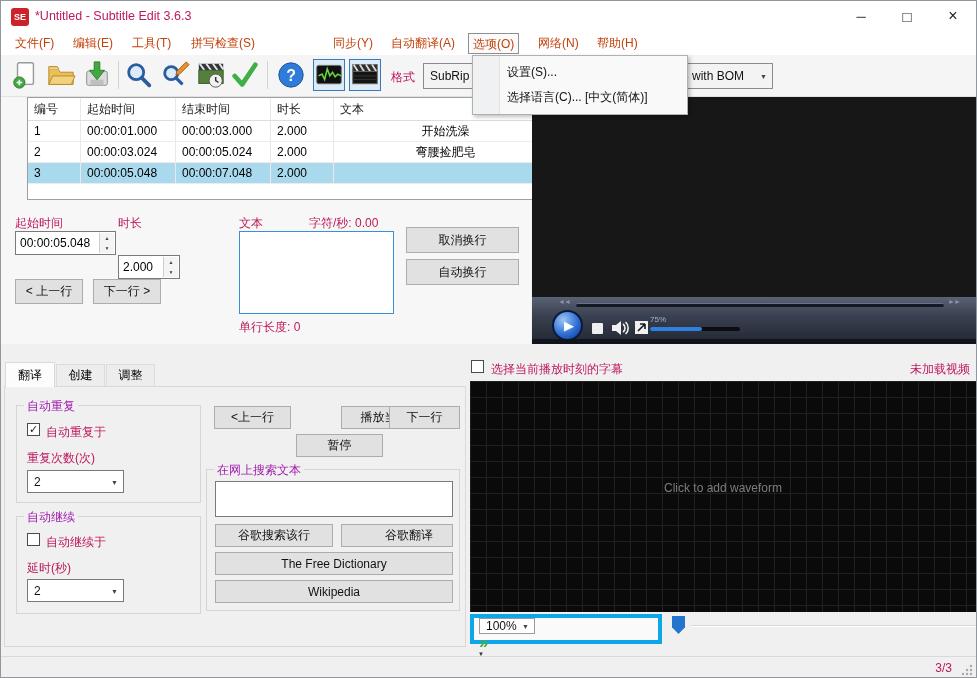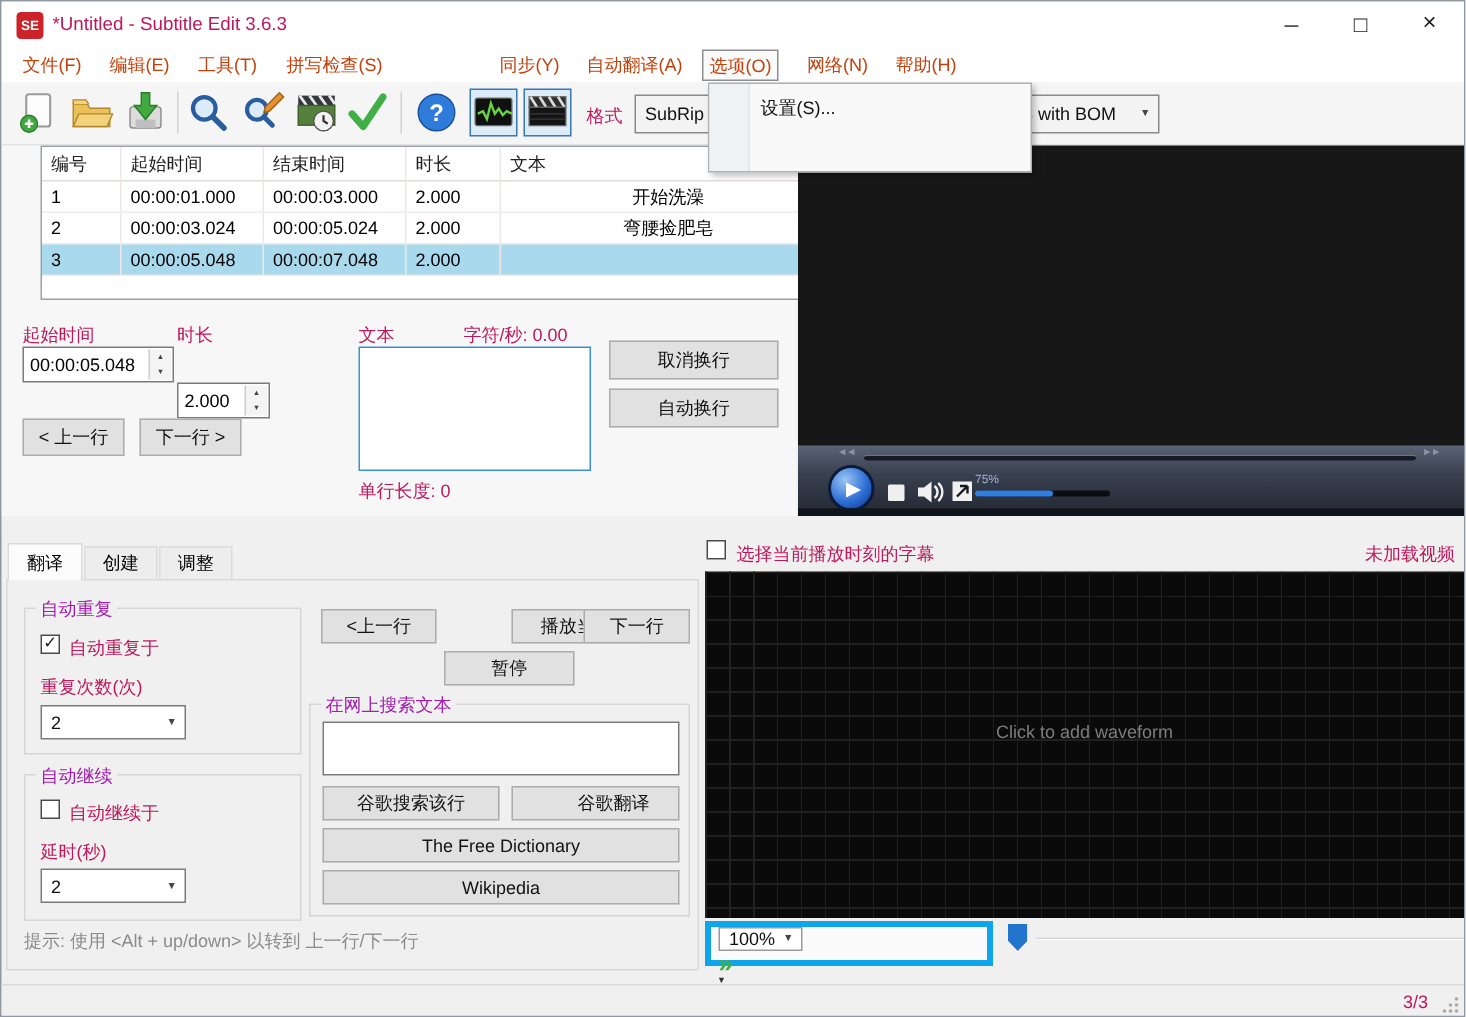--- a/index.html
+++ b/index.html
@@ -306,21 +306,20 @@
 
       <div class="abs groupbox" style="left:201px;top:82px;width:254px;height:142px;">
         <span class="gb-label">在网上搜索文本</span>
         <input class="abs" style="left: 8px; top: 11px; width: 238px; height: 36px; border: 1px solid rgb(122, 122, 122); background: rgb(255, 255, 255); font-size: 12px; font-family: inherit; outline: none;" value="">
         <div class="abs btn" style="left:8px;top:54px;width:118px;height:23px;">谷歌搜索该行</div>
         <div class="abs btn" style="left:134px;top:54px;width:112px;height:23px;padding-left:24px;">谷歌翻译</div>
         <div class="abs btn" style="left:8px;top:82px;width:238px;height:23px;">The Free Dictionary</div>
         <div class="abs btn" style="left:8px;top:110px;width:238px;height:23px;">Wikipedia</div>
       </div>
 
-      <span class="abs lbl" style="left:11px;top:232px;color:#8a8a8a;">提示: 使用 &lt;Alt + up/down&gt; 以转到 上一行/下一行</span>
     </div>
   </div>
 
   <div class="abs" style="left:468px;top:343px;width:509px;height:312px;">
     <div class="abs cb" style="left:2px;top:16px;"></div>
     <span class="abs lbl" style="left:22px;top:17px;">选择当前播放时刻的字幕</span>
     <span class="abs lbl" style="right:8px;top:17px;">未加载视频</span>
 
     <div class="wave">
       <div class="abs" style="left:0;right:0;top:100px;text-align:center;color:#7d7d7d;font-size:12px;">Click to add waveform</div>
@@ -366,15 +365,16 @@
         <circle cx="10" cy="10" r="1.2" fill="#a8a8a8"></circle>
       <circle cx="6" cy="6" r="1.2" fill="#a8a8a8"></circle>
         <circle cx="6" cy="10" r="1.2" fill="#a8a8a8"></circle>
       <circle cx="2" cy="10" r="1.2" fill="#a8a8a8"></circle>
     </svg>
   </div>
 
   <div class="abs dropdown">
     <div class="dd-gutter"></div>
     <div class="dd-item" style="top:4px;">设置(S)...</div>
+    <div class="dd-item" style="top:29px;">选择语言(C)... [中文(简体)]</div>
   </div>
 
 </div>
 
 </body></html>

